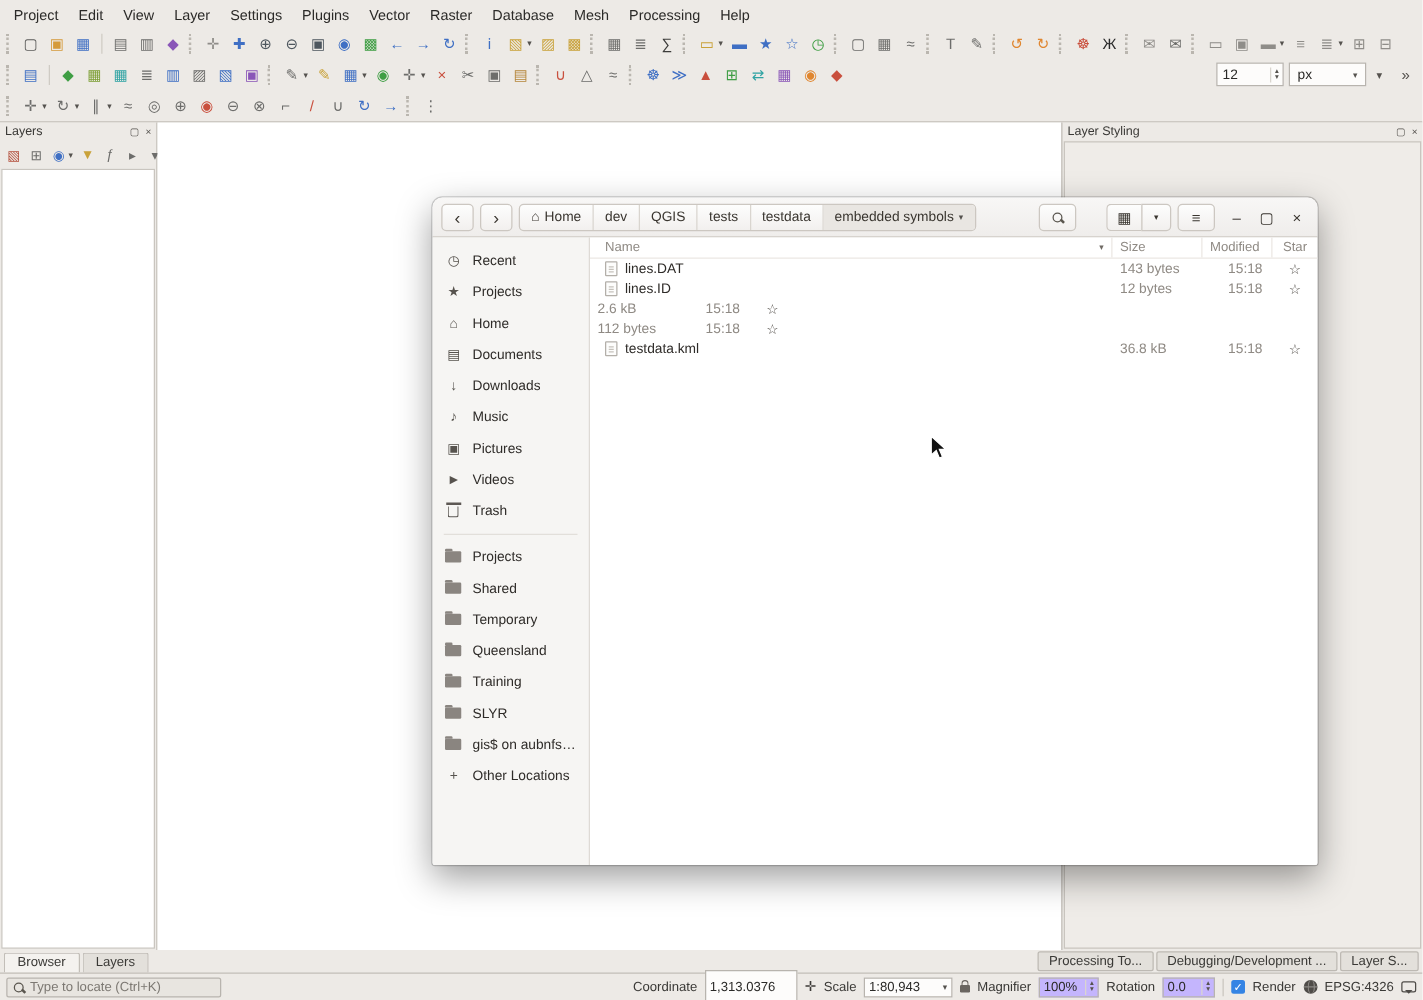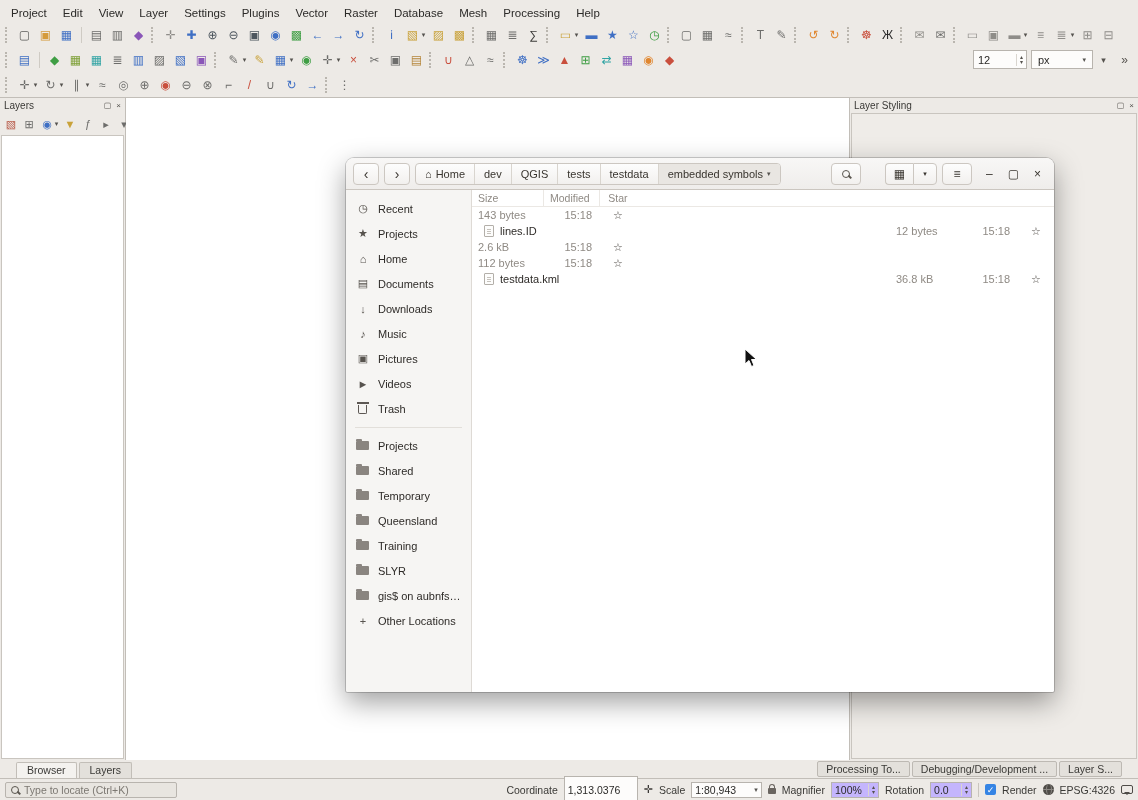--- a/index.html
+++ b/index.html
@@ -26,21 +26,21 @@
 .panel-head{height:15px;display:flex;align-items:center;padding:0 4px;font-size:10px;color:#3a3936;flex:0 0 auto}
 .panel-head .sp{flex:1}
 .ph-ico{font-size:8px;color:#55524e;margin-left:5px}
 .panel-tools{height:22px;display:flex;align-items:center;padding:0 2px;flex:0 0 auto}
 .pti{width:18px;height:18px;display:flex;align-items:center;justify-content:center;font-size:11px;flex:0 0 auto}
 .lp-body{flex:1;background:#fff;border:1px solid #c9c5bf;margin:0 1px 1px 1px}
 .canvas{flex:1;background:#fff}
 .right-panel{width:289px;display:flex;flex-direction:column;border-left:1px solid #c2beb8;background:#edeae6}
 .rp-body{flex:1;background:#efece8;border:1px solid #c9c5bf;margin:0 1px 1px 1px}
 
-.dockbar{height:18px;display:flex;align-items:flex-end;padding:0 16px;gap:2px}
+.dockbar{height:18px;display:flex;align-items:flex-end;padding:0 3px;gap:2px}
 .dock-tab{font-size:10.5px;color:#3a3936;padding:1px 10px 2px 10px;border:1px solid #c2beb8;border-bottom:none;background:#e3e0db;border-radius:2px 2px 0 0}
 .dock-tab.active{background:#f4f2ef}
 .dock-spacer{flex:1}
 .dock-btn{font-size:10.5px;color:#3a3936;padding:1px 8px;border:1px solid #bdb9b3;background:#e3e0db;border-radius:2px;margin-bottom:1px;white-space:nowrap}
 
 .statusbar{height:22px;display:flex;align-items:center;padding:0 5px;gap:6px;font-size:10.5px;color:#3a3936;border-top:1px solid #c2beb8}
 .locate{display:flex;align-items:center;gap:5px;border:1px solid #b8b4ae;background:#e8e5e0;height:16px;width:172px;padding:0 5px;border-radius:2px;color:#7c7872;flex:0 0 auto}
 .sb-sp{flex:1}
 .sb-label{color:#3a3936;white-space:nowrap}
 .sb-input{border:1px solid #b8b4ae;background:#fdfcfb;height:16px;font:10.5px "Liberation Sans",sans-serif;padding:13px 3px;color:#2b2a28}
@@ -312,25 +312,33 @@
           <span class="icon-folder"></span>
           <span class="side-label">gis$ on aubnfsv006</span>
         </div><div class="side-item">
           <span class="si">+</span>
           <span class="side-label">Other Locations</span>
         </div></div>
     </div>
 
     <div class="flist">
       <div class="fl-head">
+        <span class="colname">
+          <span>Name</span>
+          <span class="colsort">▾</span>
+        </span>
         <span class="colsize">Size</span>
         <span class="colmod">Modified</span>
         <span class="colstar">Star</span>
       </div>
       <div style="display:contents"><div class="file-row">
+          <span class="fr-name">
+            <span class="doc-icon"></span>
+            <span>lines.DAT</span>
+          </span>
           <span class="fr-size">143 bytes</span>
           <span class="fr-mod">15:18</span>
           <span class="fr-star">☆</span>
         </div><div class="file-row">
           <span class="fr-name">
             <span class="doc-icon"></span>
             <span>lines.ID</span>
           </span>
           <span class="fr-size">12 bytes</span>
           <span class="fr-mod">15:18</span>

